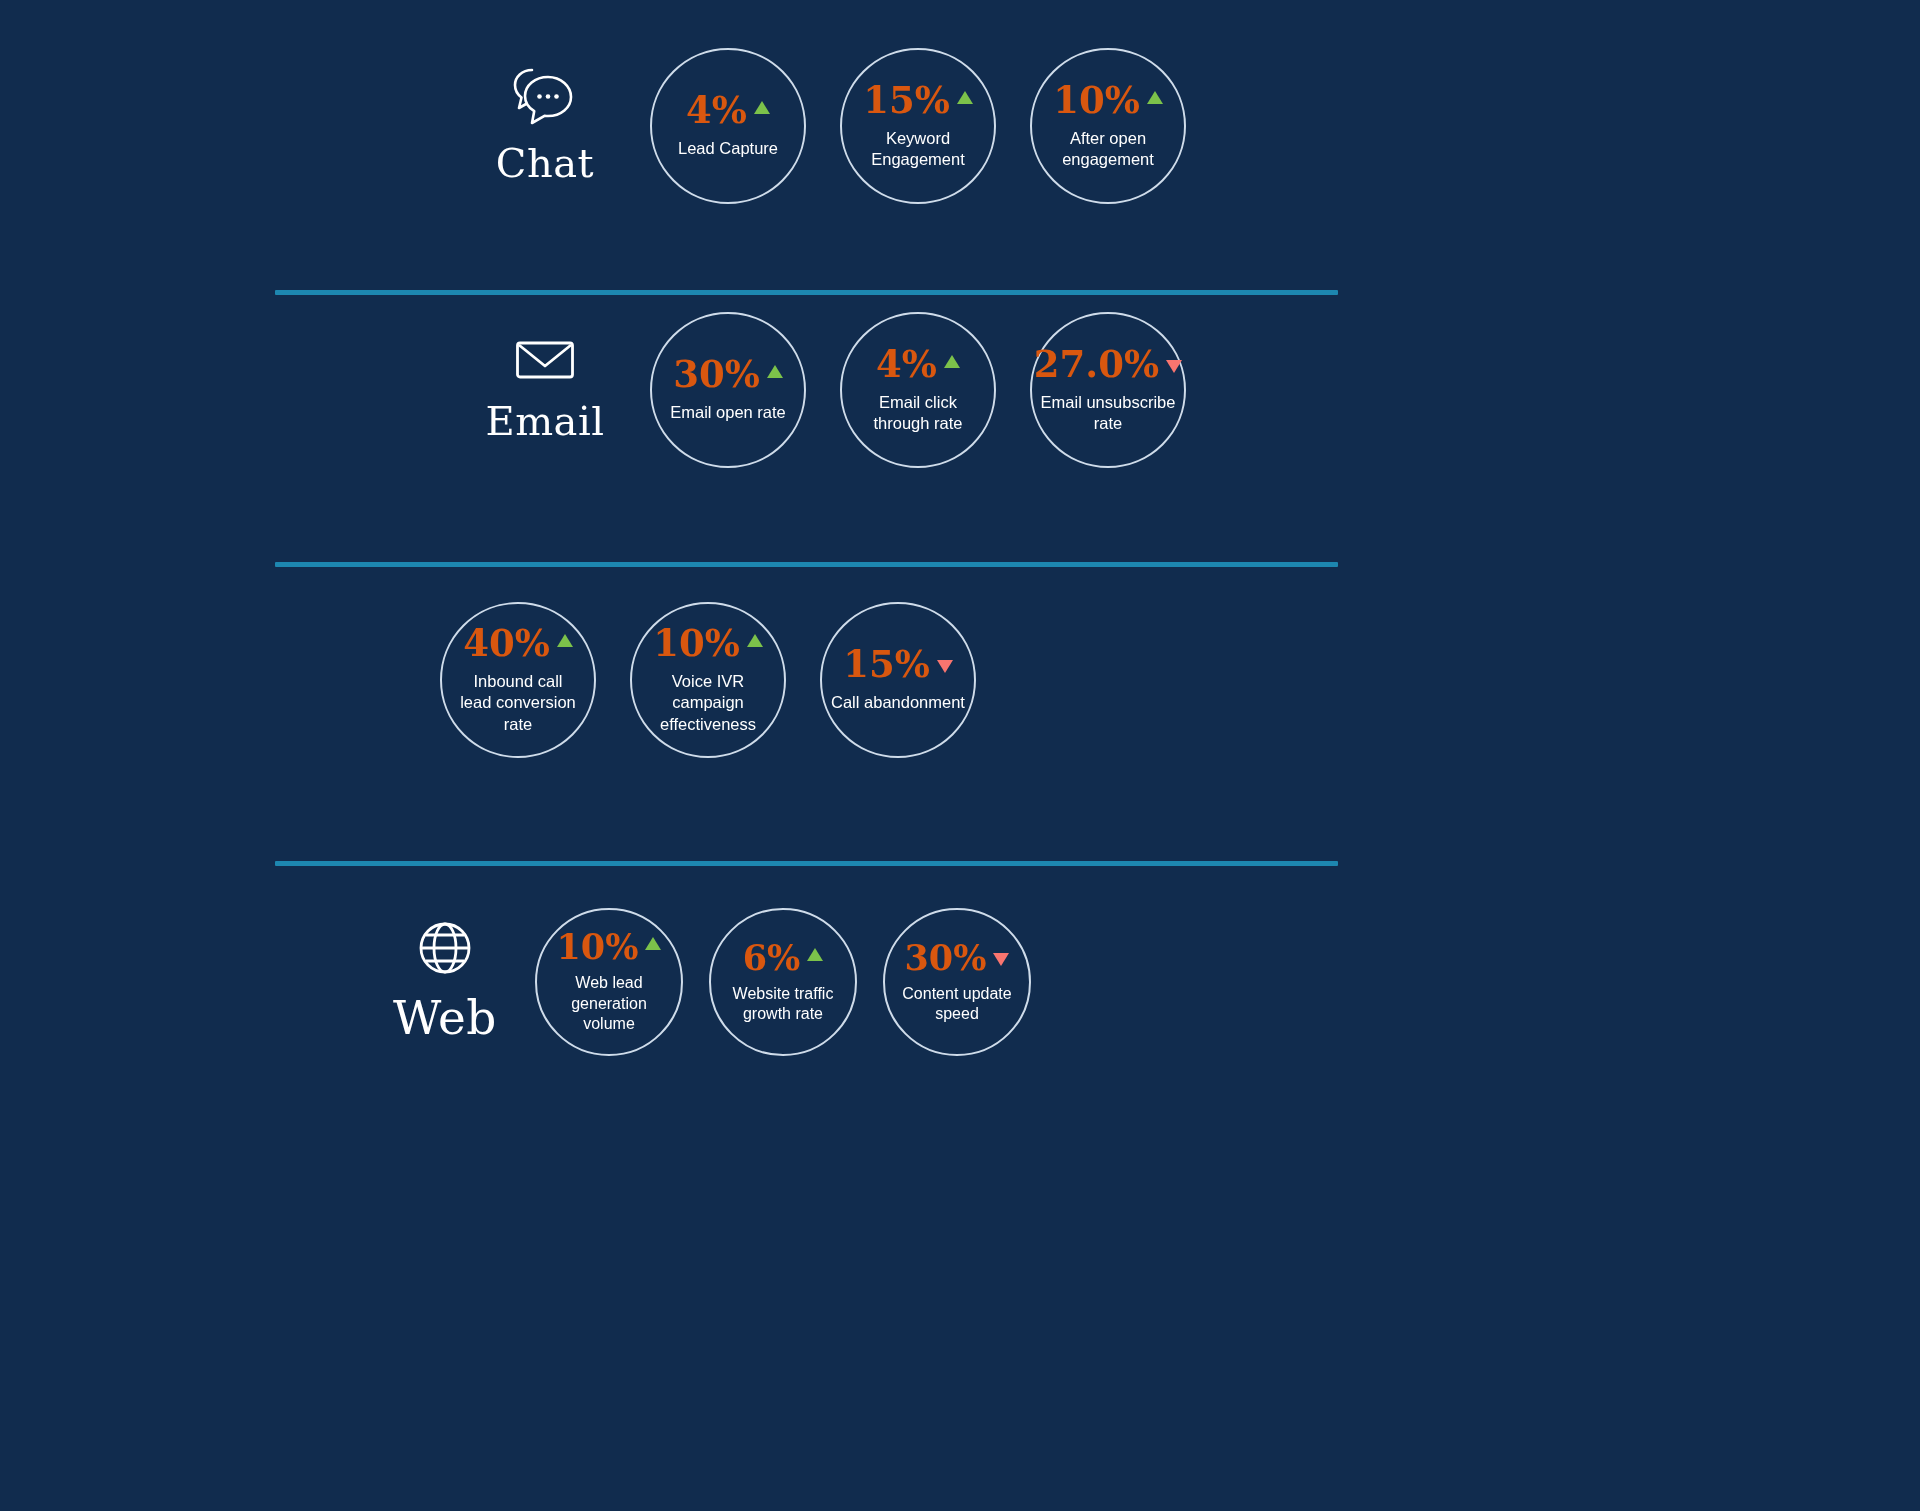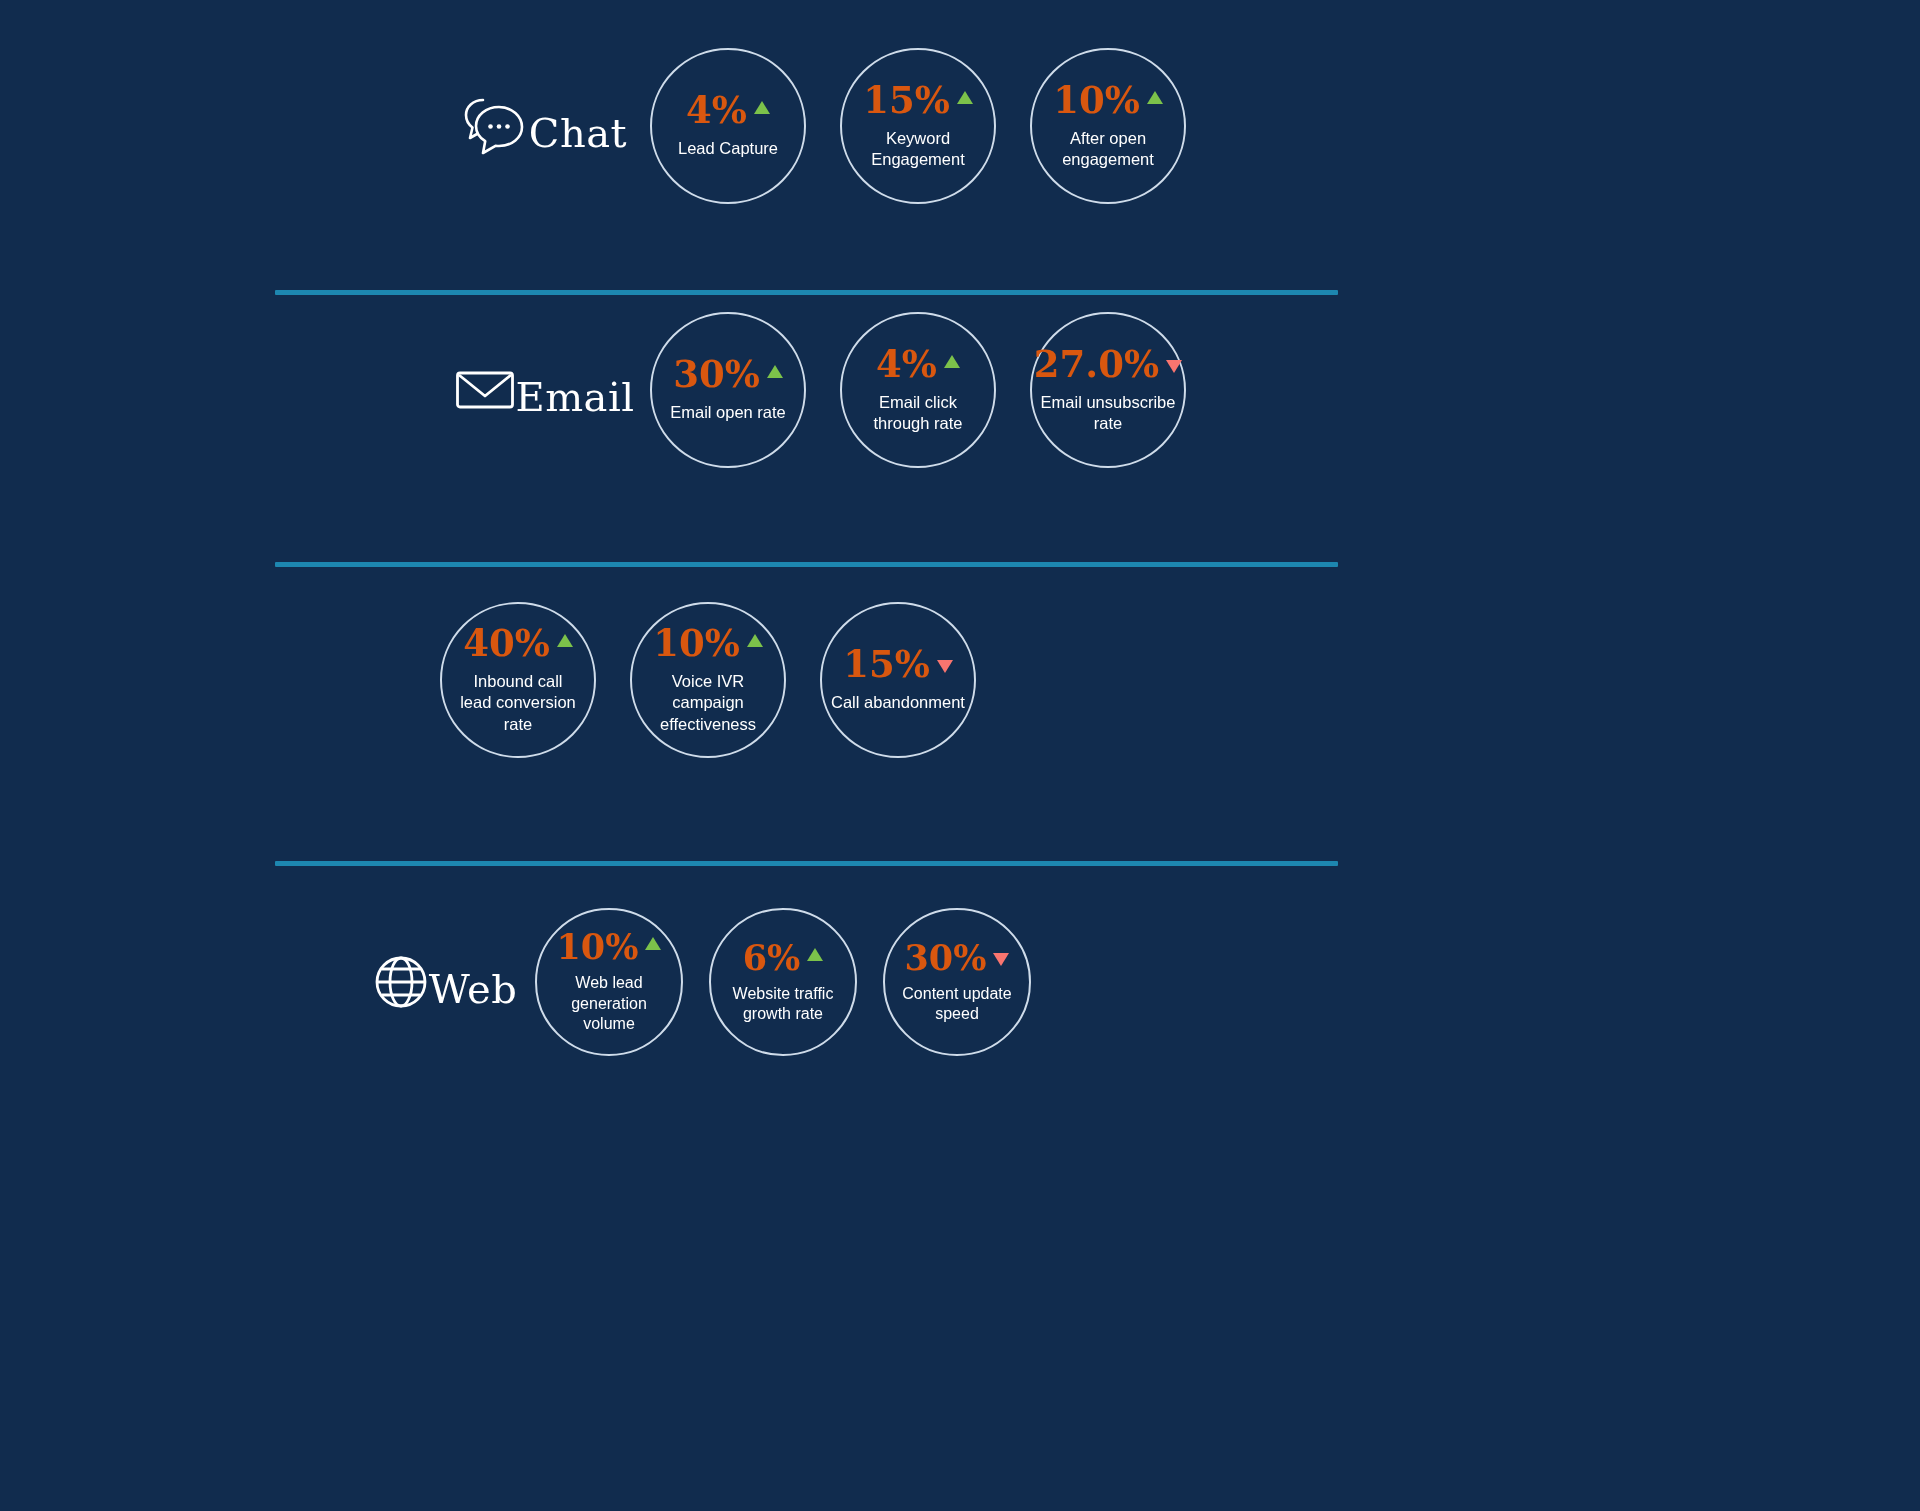--- a/index.html
+++ b/index.html
@@ -22,21 +22,21 @@
 
   
   .row {
     position: absolute;
     display: flex;
     align-items: center;
   }
   .row-label {
     width: 210px;
     display: flex;
-    flex-direction: row;
+    flex-direction: column;
     align-items: center;
     justify-content: center;
     flex: 0 0 auto;
   }
   .row-icon {
     display: block;
     line-height: 0;
   }
   .row-name {
     font-family: "DejaVu Serif", "Liberation Serif", serif;
@@ -123,21 +123,21 @@
   #row-web  .metric  { width: 148px; height: 148px; margin-right: 26px; }
 
   #row-chat .metric-value,
   #row-email .metric-value,
   #row-voice .metric-value { font-size: 37px; }
   #row-web  .metric-value  { font-size: 35px; }
 
   #row-chat .row-name,
   #row-email .row-name,
   #row-voice .row-name { font-size: 40px; margin-top: 14px; }
-  #row-web  .row-name  { font-size: 40px; margin-top: 14px; }
+  #row-web  .row-name  { font-size: 47px; margin-top: 14px; }
 
   #row-web .row-label { width: 180px; }
   #row-web .metric-label { font-size: 16px; }
 
   
   #divider-1 { left: 275px; top: 290px;  width: 1063px; }
   #divider-2 { left: 275px; top: 562px;  width: 1063px; }
   #divider-3 { left: 275px; top: 861px;  width: 1063px; }
 </style>
 </head>

